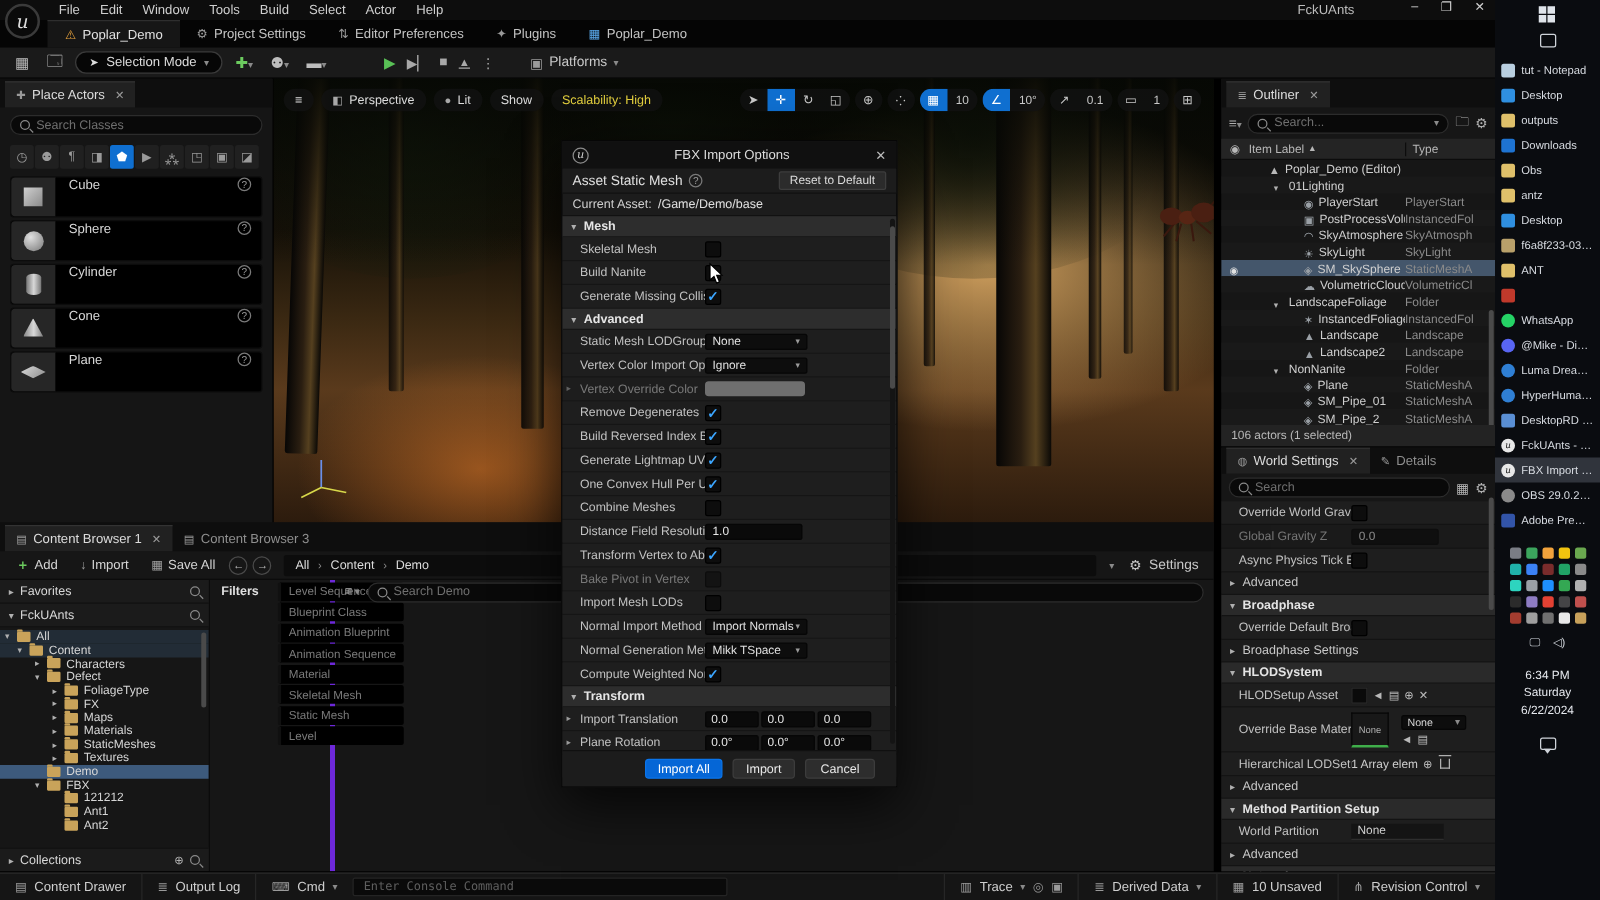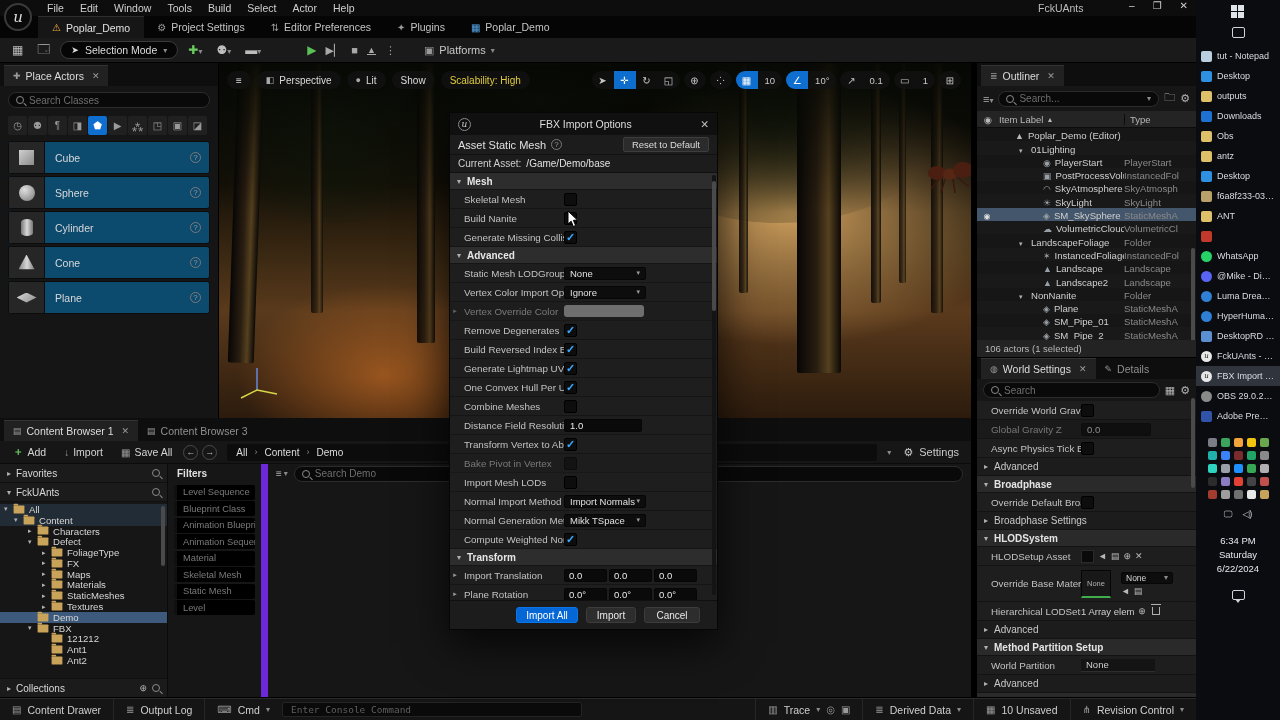--- a/index.html
+++ b/index.html
@@ -49,21 +49,21 @@
 .ptab.inactive{background:transparent;color:#8f8f8f;border-top:none}
 .ptab .x{color:#9a9a9a;font-size:9px;margin-left:3px}
 .pti{font-size:9px;color:#9a9a9a}
 
 .left-panel{left:0;top:63px;width:218px;height:355px;background:#151515}
 .pa-search{margin:6px 8px 4px 8px}
 .pa-cats{display:flex;gap:1px;padding:4px 8px}
 .pa-cat{width:19px;height:19px;background:#202020;display:flex;align-items:center;justify-content:center;color:#9a9a9a;font-size:10px;border-radius:2px}
 .pa-cat.active{background:#0f6fd0;color:#fff}
 .pa-sec{text-align:center;color:#9a9a9a;font-size:9px;letter-spacing:1px;padding:6px 0 4px}
-.shape-item{margin:2px 8px;height:33px;background:#0c4a6e;border:1px solid #0c0c0c;border-radius:3px;display:flex;align-items:center}
+.shape-item{margin:2px 8px;height:33px;background:#000000;border:1px solid #0c0c0c;border-radius:3px;display:flex;align-items:flex-start}
 .shape-thumb{width:36px;height:31px;background:#262626;border-right:1px solid #0c0c0c;display:flex;align-items:center;justify-content:center;border-radius:3px 0 0 3px;flex:none}
 .shape-label{padding-left:10px;color:#d8d8d8;font-size:10.5px;flex:1}
 .shape-item .q{margin-right:8px}
 .sh{background:#a8a8a8}
 .sh.cube{width:15px;height:15px;background:linear-gradient(135deg,#d0d0d0,#8a8a8a)}
 .sh.sphere{width:16px;height:16px;border-radius:50%;background:radial-gradient(circle at 35% 30%,#e0e0e0,#777)}
 .sh.cylinder{width:12px;height:17px;border-radius:6px/3px;background:linear-gradient(90deg,#777,#d8d8d8,#777)}
 .sh.cone{width:16px;height:16px;clip-path:polygon(50% 0,100% 92%,0 92%);background:linear-gradient(90deg,#888,#d8d8d8,#777)}
 .sh.plane{width:20px;height:10px;clip-path:polygon(50% 0,100% 50%,50% 100%,0 50%);background:linear-gradient(135deg,#d8d8d8,#8a8a8a)}
 
@@ -183,21 +183,21 @@
 .cb-tree{flex:1;padding-top:2px;position:relative;overflow:hidden}
 .crow{height:10.8px;display:flex;align-items:center;font-size:9.6px;color:#d6d6d6;white-space:nowrap}
 .crow .ccaret{width:9px;font-size:7px;color:#b0b0b0;flex:none}
 .crow .ccaret.open::before{content:"▾"}
 .crow .ccaret.closed::before{content:"▸"}
 .crow .fold{margin-right:4px;transform:scale(.9)}
 .crow.subtle{background:#222c36}
 .crow.sel{background:#3d5a7c}
 .cb-collections{height:19px;background:#1b1b1b;border-top:1px solid #101010;display:flex;align-items:center;gap:5px;padding:0 7px;color:#d8d8d8;font-size:10px}
 .cb-collections .plus2{margin-left:auto;color:#b0b0b0;font-size:9px}
-.cb-filters{width:100px;border-right:7px solid #6d28d9;display:flex;flex-direction:column}
+.cb-filters{width:100px;border-right:4px solid #6d28d9;display:flex;flex-direction:row}
 .filters-title{height:19px;display:flex;align-items:center;padding:0 9px;color:#e0e0e0;font-weight:bold;font-size:10px}
 .pill{height:15px;margin:1.5px 6px;background:#000000;border-radius:2px;display:flex;align-items:center;padding:0 6px;color:#7a7a7a;font-size:9.3px;border-left:3px solid #101010;white-space:nowrap;overflow:hidden}
 .cb-main{flex:1;display:flex;flex-direction:column}
 .cb-searchrow{height:19px;display:flex;align-items:center;gap:6px;padding:0 8px}
 .funnel{color:#b0b0b0;font-size:10px;display:flex;gap:2px;align-items:center}
 .cb-empty{flex:1}
 .cb-count{height:17px;background:#1c1c1c;border-top:1px solid #0d0d0d;display:flex;align-items:center;padding:0 9px;color:#b0b0b0;font-size:9.5px}
 .cb-right{display:flex;align-items:center;gap:6px;color:#c8c8c8}
 .tree-scroll{position:absolute;right:2px;top:4px;width:4px;height:60px;background:#4a4a4a;border-radius:2px}
 

